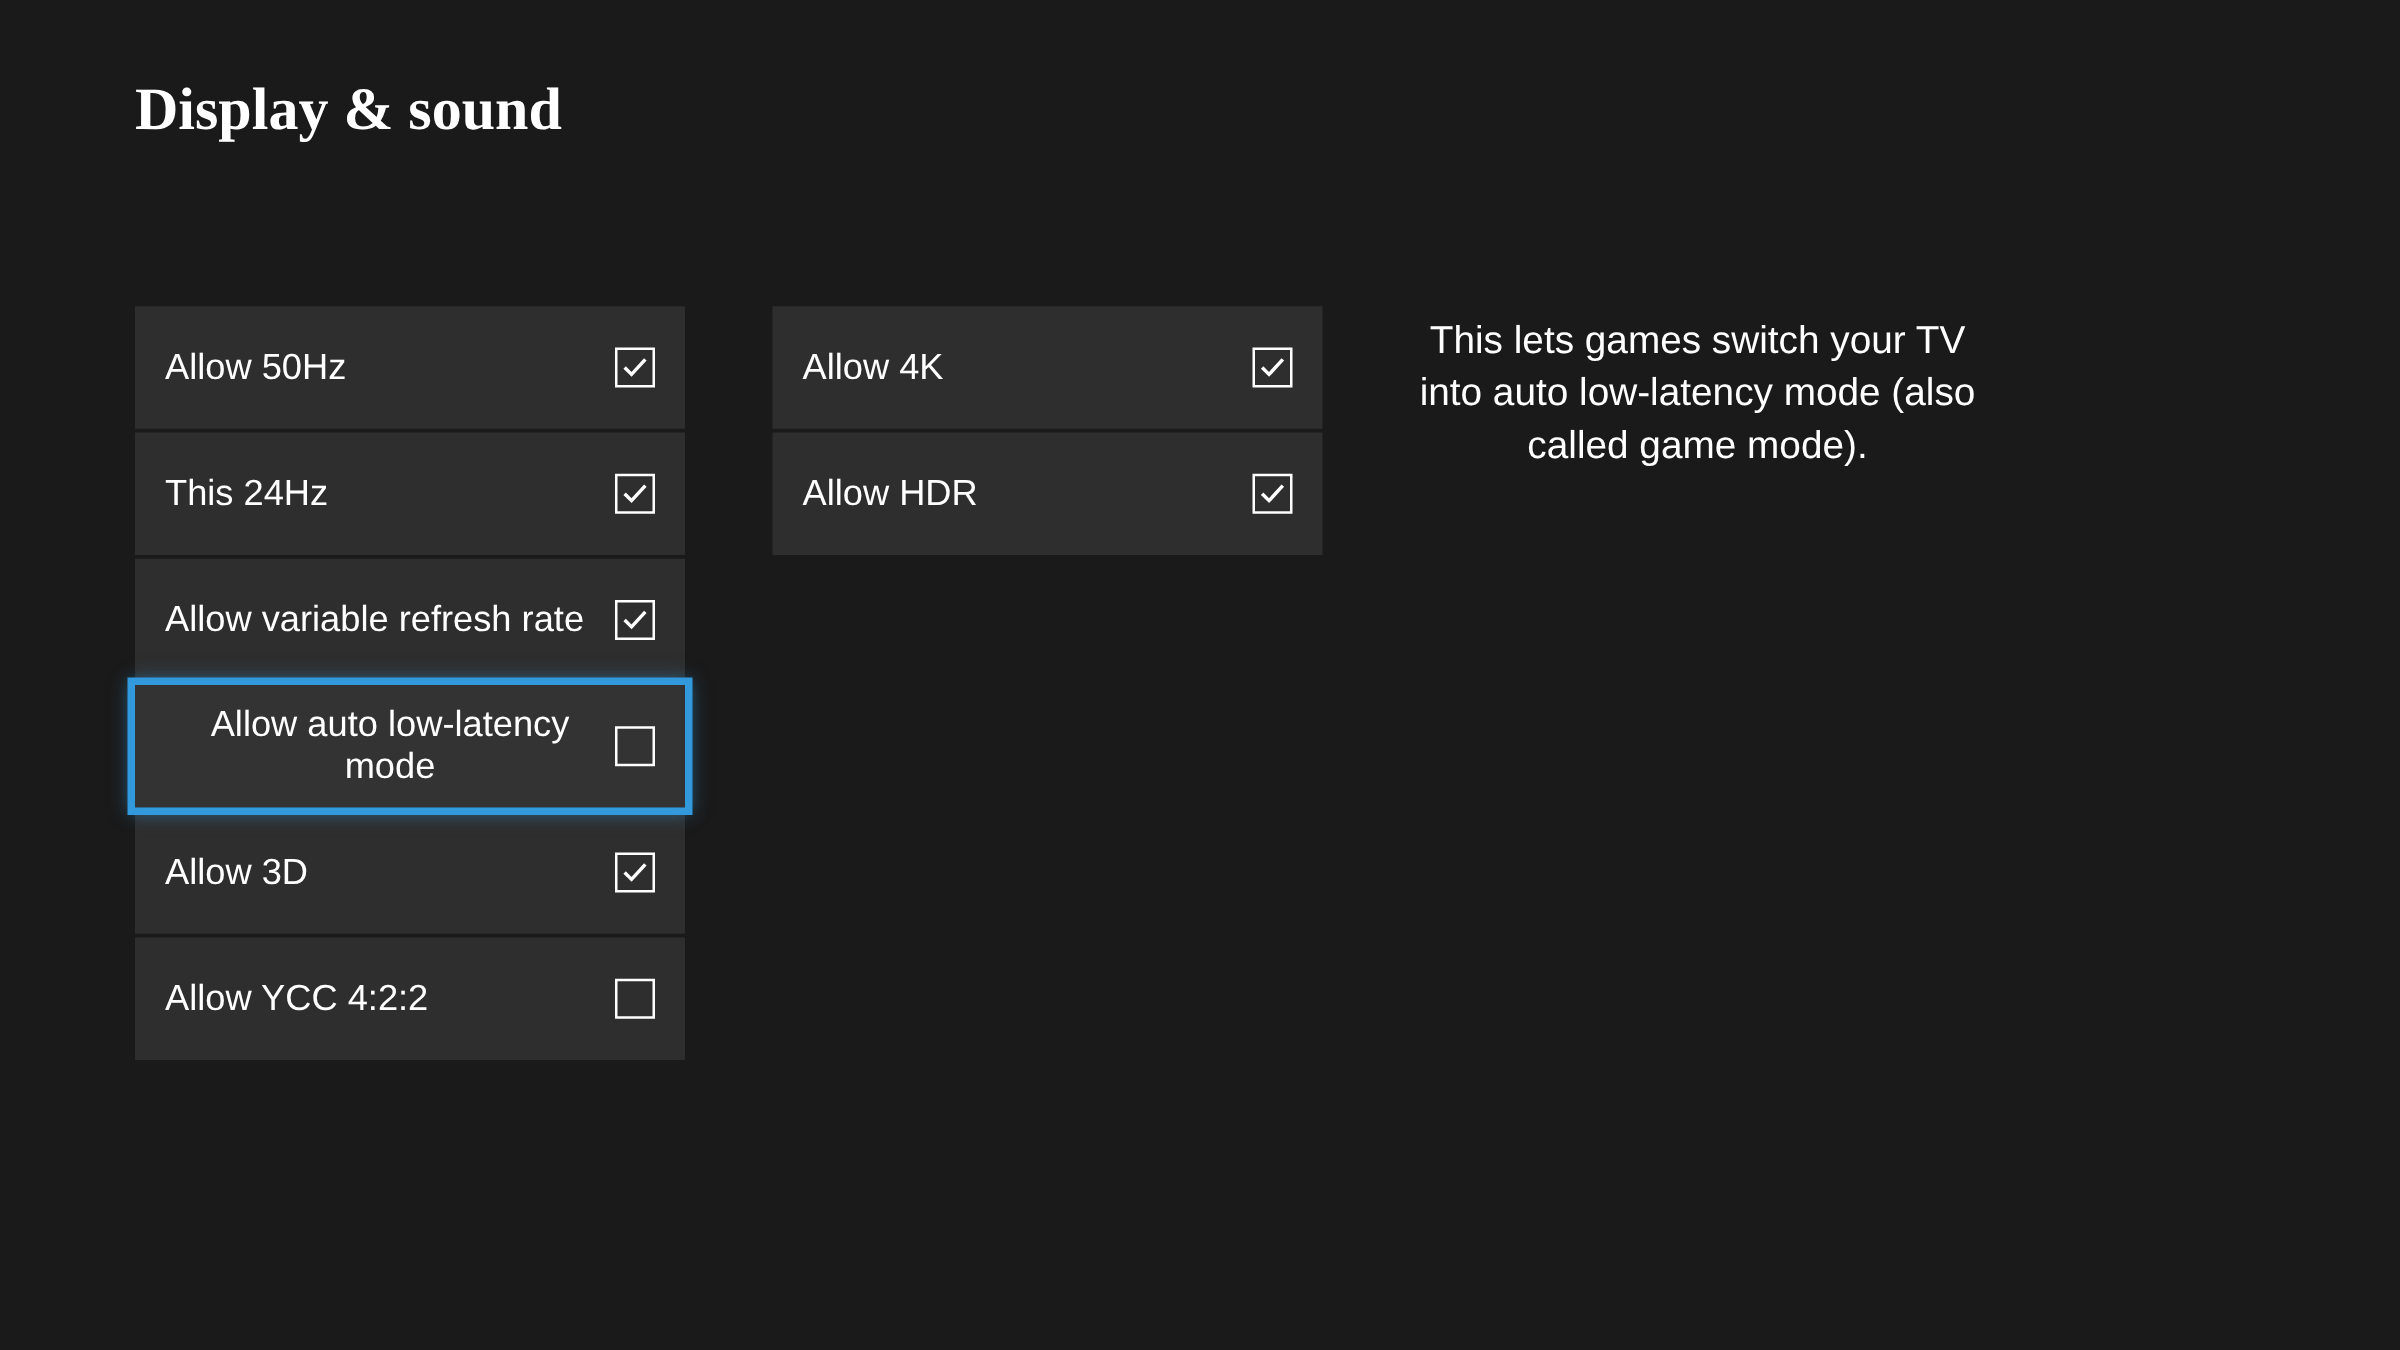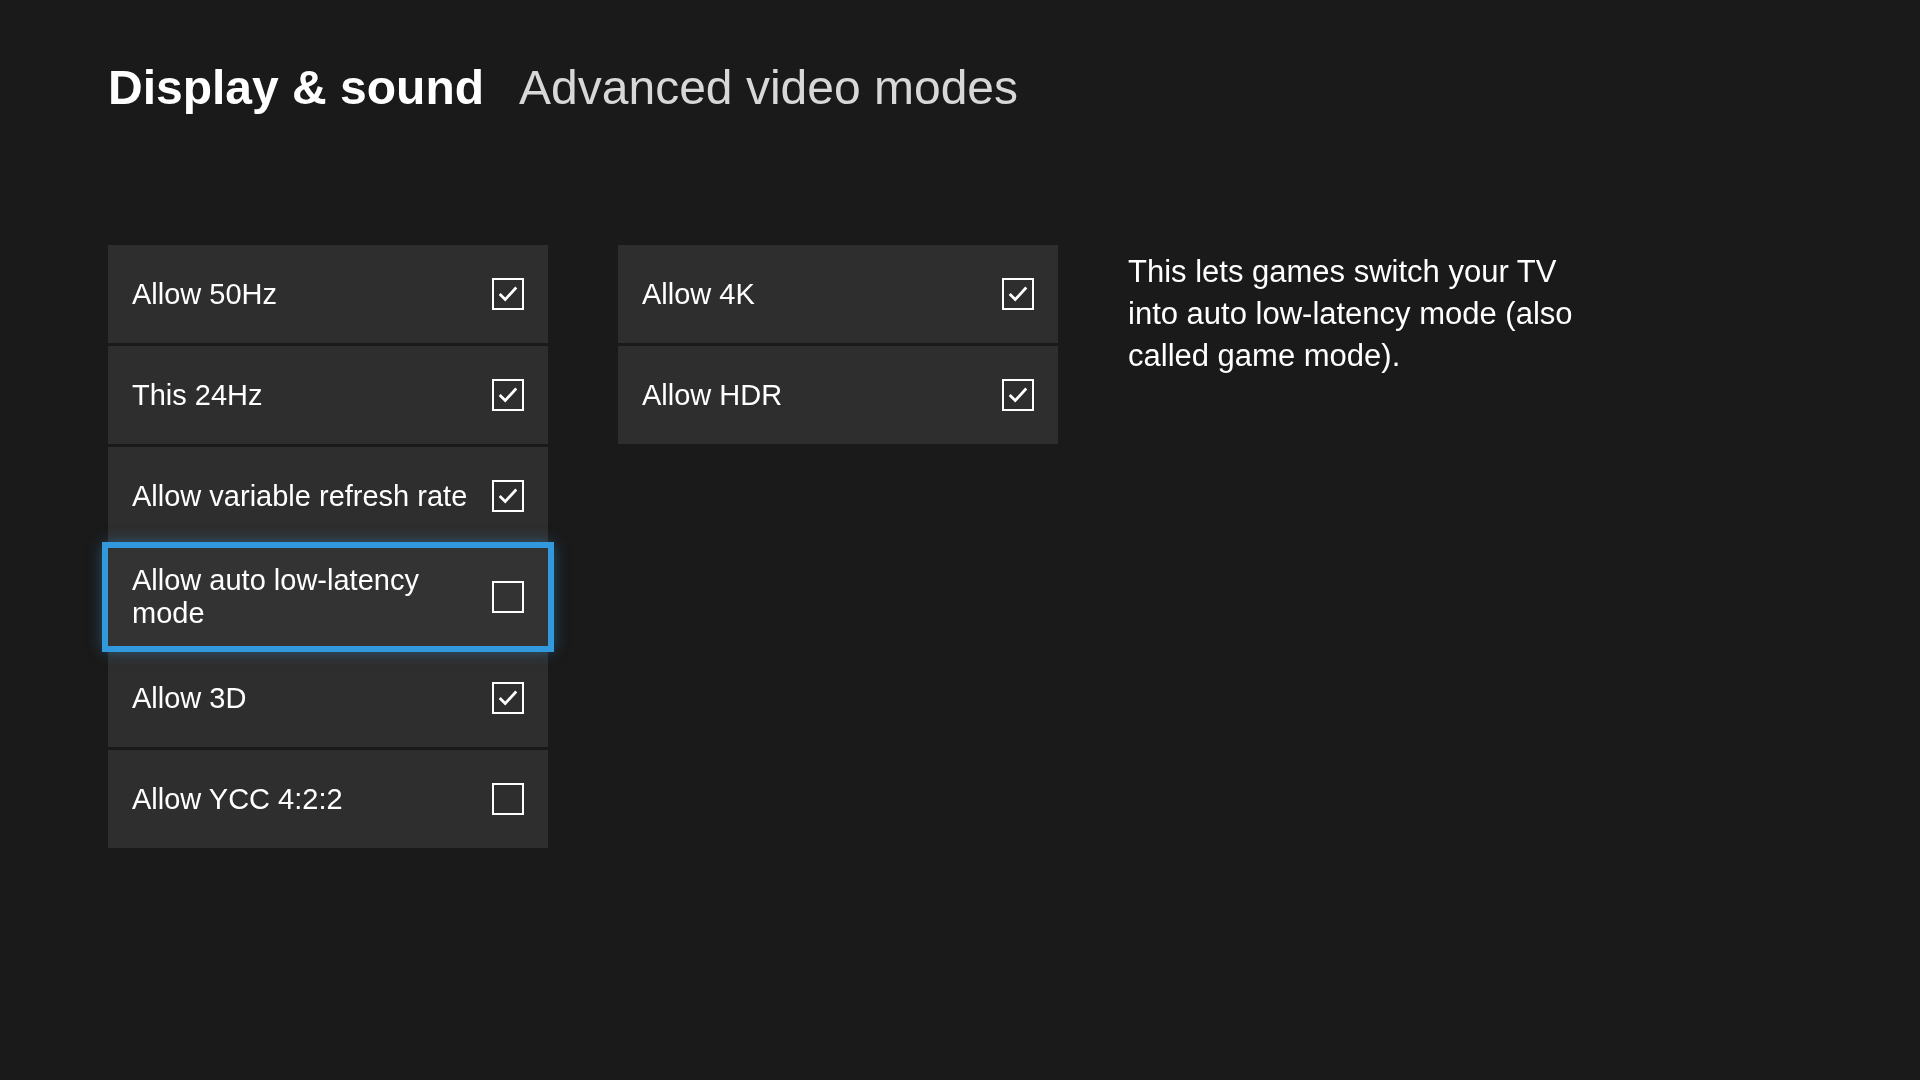--- a/index.html
+++ b/index.html
@@ -12,37 +12,39 @@
       height: 1080px;
       background-color: #1a1a1a;
       font-family: "Segoe UI", "Segoe UI Light", Arial, sans-serif;
       color: #ffffff;
       overflow: hidden;
     }
     .header {
       padding: 60px 0 0 108px;
       display: flex;
       align-items: center;
-      gap: 35px;
+      gap: 20px;
+      font-family: Liberation Serif, serif;
     }
     .header-title {
       font-size: 48px;
       font-weight: 600;
       color: #ffffff;
     }
     .header-subtitle {
       font-size: 48px;
       font-weight: 300;
       color: #d8d8d8;
     }
     .content {
       display: flex;
       gap: 70px;
       padding: 130px 0 0 108px;
       align-items: flex-start;
+      text-align: center;
     }
     .column {
       display: flex;
       flex-direction: column;
       gap: 3px;
       width: 440px;
     }
     .option {
       display: flex;
       align-items: center;
@@ -88,21 +90,20 @@
       line-height: 1.35;
       color: #ffffff;
       padding-top: 6px;
     }
   </style>
 </head>
 <body>
 
 <div class="header">
   <span class="header-title">Display &amp; sound</span>
-  <span class="header-subtitle">Advanced video modes</span>
 </div>
 
 <div class="content">
   <div class="column" id="col1">
       <div class="option">
         <span class="option-label">Allow 50Hz</span>
         <span class="checkbox checked">
           <svg viewBox="0 0 24 24" fill="none" stroke="#ffffff" stroke-width="3" stroke-linecap="square" stroke-linejoin="miter">
             <polyline points="4 13 9 18 20 6"></polyline>
           </svg>

